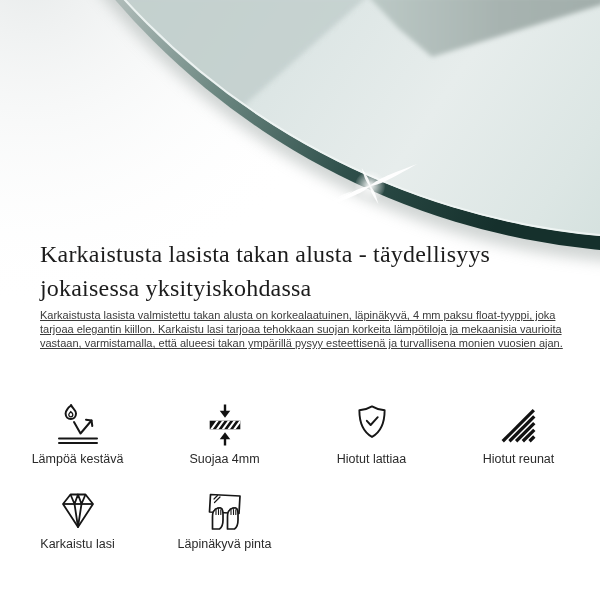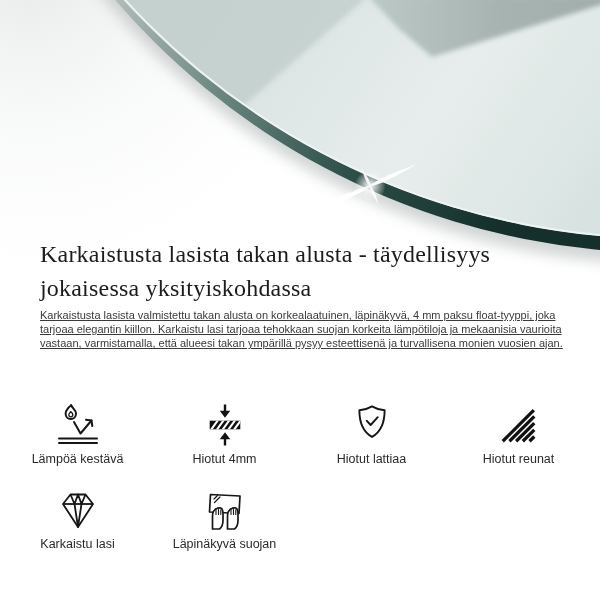--- a/index.html
+++ b/index.html
@@ -117,21 +117,21 @@
           </defs>
   <rect x="7" y="18.5" width="32" height="9" fill="#111"></rect>
   <g clip-path="url(#barclip)" stroke="#fff" stroke-width="2.2">
     <path d="M8 28.5 L16 17.5 M14 28.5 L22 17.5 M20 28.5 L28 17.5 M26 28.5 L34 17.5 M32 28.5 L40 17.5"></path>
   </g>
   <path d="M23 1.5 V9 M23 44.5 V37" stroke="#111" stroke-width="2.5"></path>
   <path d="M17.5 8 H28.5 L23 15.5 Z" fill="#111"></path>
   <path d="M17.5 38 H28.5 L23 30.5 Z" fill="#111"></path>
 </svg>
       </span>
-      <div class="flabel">Hiotut 4mm</div>
+      <div class="flabel">Suojaa 4mm</div>
     </div>
     <div class="feature">
       <span class="ficon">
         <svg viewBox="0 0 46 46" width="44" height="44" fill="none" stroke="#161616" stroke-width="2" stroke-linecap="round" stroke-linejoin="round">
   <path d="M23 3.5 C27.3 6.1 31.6 7.2 36.2 7.6 C36.2 19.5 32.8 30 23 35.5 C13.2 30 9.8 19.5 9.8 7.6 C14.4 7.2 18.7 6.1 23 3.5 Z"></path>
   <path d="M17.6 18.6 L21.6 23 L29 14.8"></path>
 </svg>
       </span>
       <div class="flabel">Hiotut lattiaa</div>
     </div>
@@ -164,15 +164,15 @@
   <path d="M8.5 7.5 L38 9 L37 26.5 L7.5 25 Z"></path>
   <path d="M12 12 L15.5 8.5 M12.5 15.5 L18 10" stroke-width="1.2"></path>
   <g fill="#ffffff">
     <path d="M10.5 42 V30 C10.5 26 11.3 23.8 12.6 23.2 C13.1 21.9 14 21.5 14.7 21.9 C15.2 20.9 16.2 20.7 16.9 21.2 C17.5 20.5 18.6 20.6 19.1 21.4 C20.3 21.9 21 24 21 27 V33 C21 37.5 19.8 40.5 17.5 42 Z"></path>
     <path d="M25.5 42 V30 C25.5 26 26.3 23.8 27.6 23.2 C28.1 21.9 29 21.5 29.7 21.9 C30.2 20.9 31.2 20.7 31.9 21.2 C32.5 20.5 33.6 20.6 34.1 21.4 C35.3 21.9 36 24 36 27 V33 C36 37.5 34.8 40.5 32.5 42 Z"></path>
   </g>
   <path d="M14 23 V27.5 M16.5 22.5 V27.5 M18.8 22.7 V27.5" stroke-width="1.1"></path>
   <path d="M29 23 V27.5 M31.5 22.5 V27.5 M33.8 22.7 V27.5" stroke-width="1.1"></path>
 </svg>
       </span>
-      <div class="flabel">Läpinäkyvä suojan</div>
+      <div class="flabel">Läpinäkyvä pinta</div>
     </div>
   </div>
 
 </body></html>

